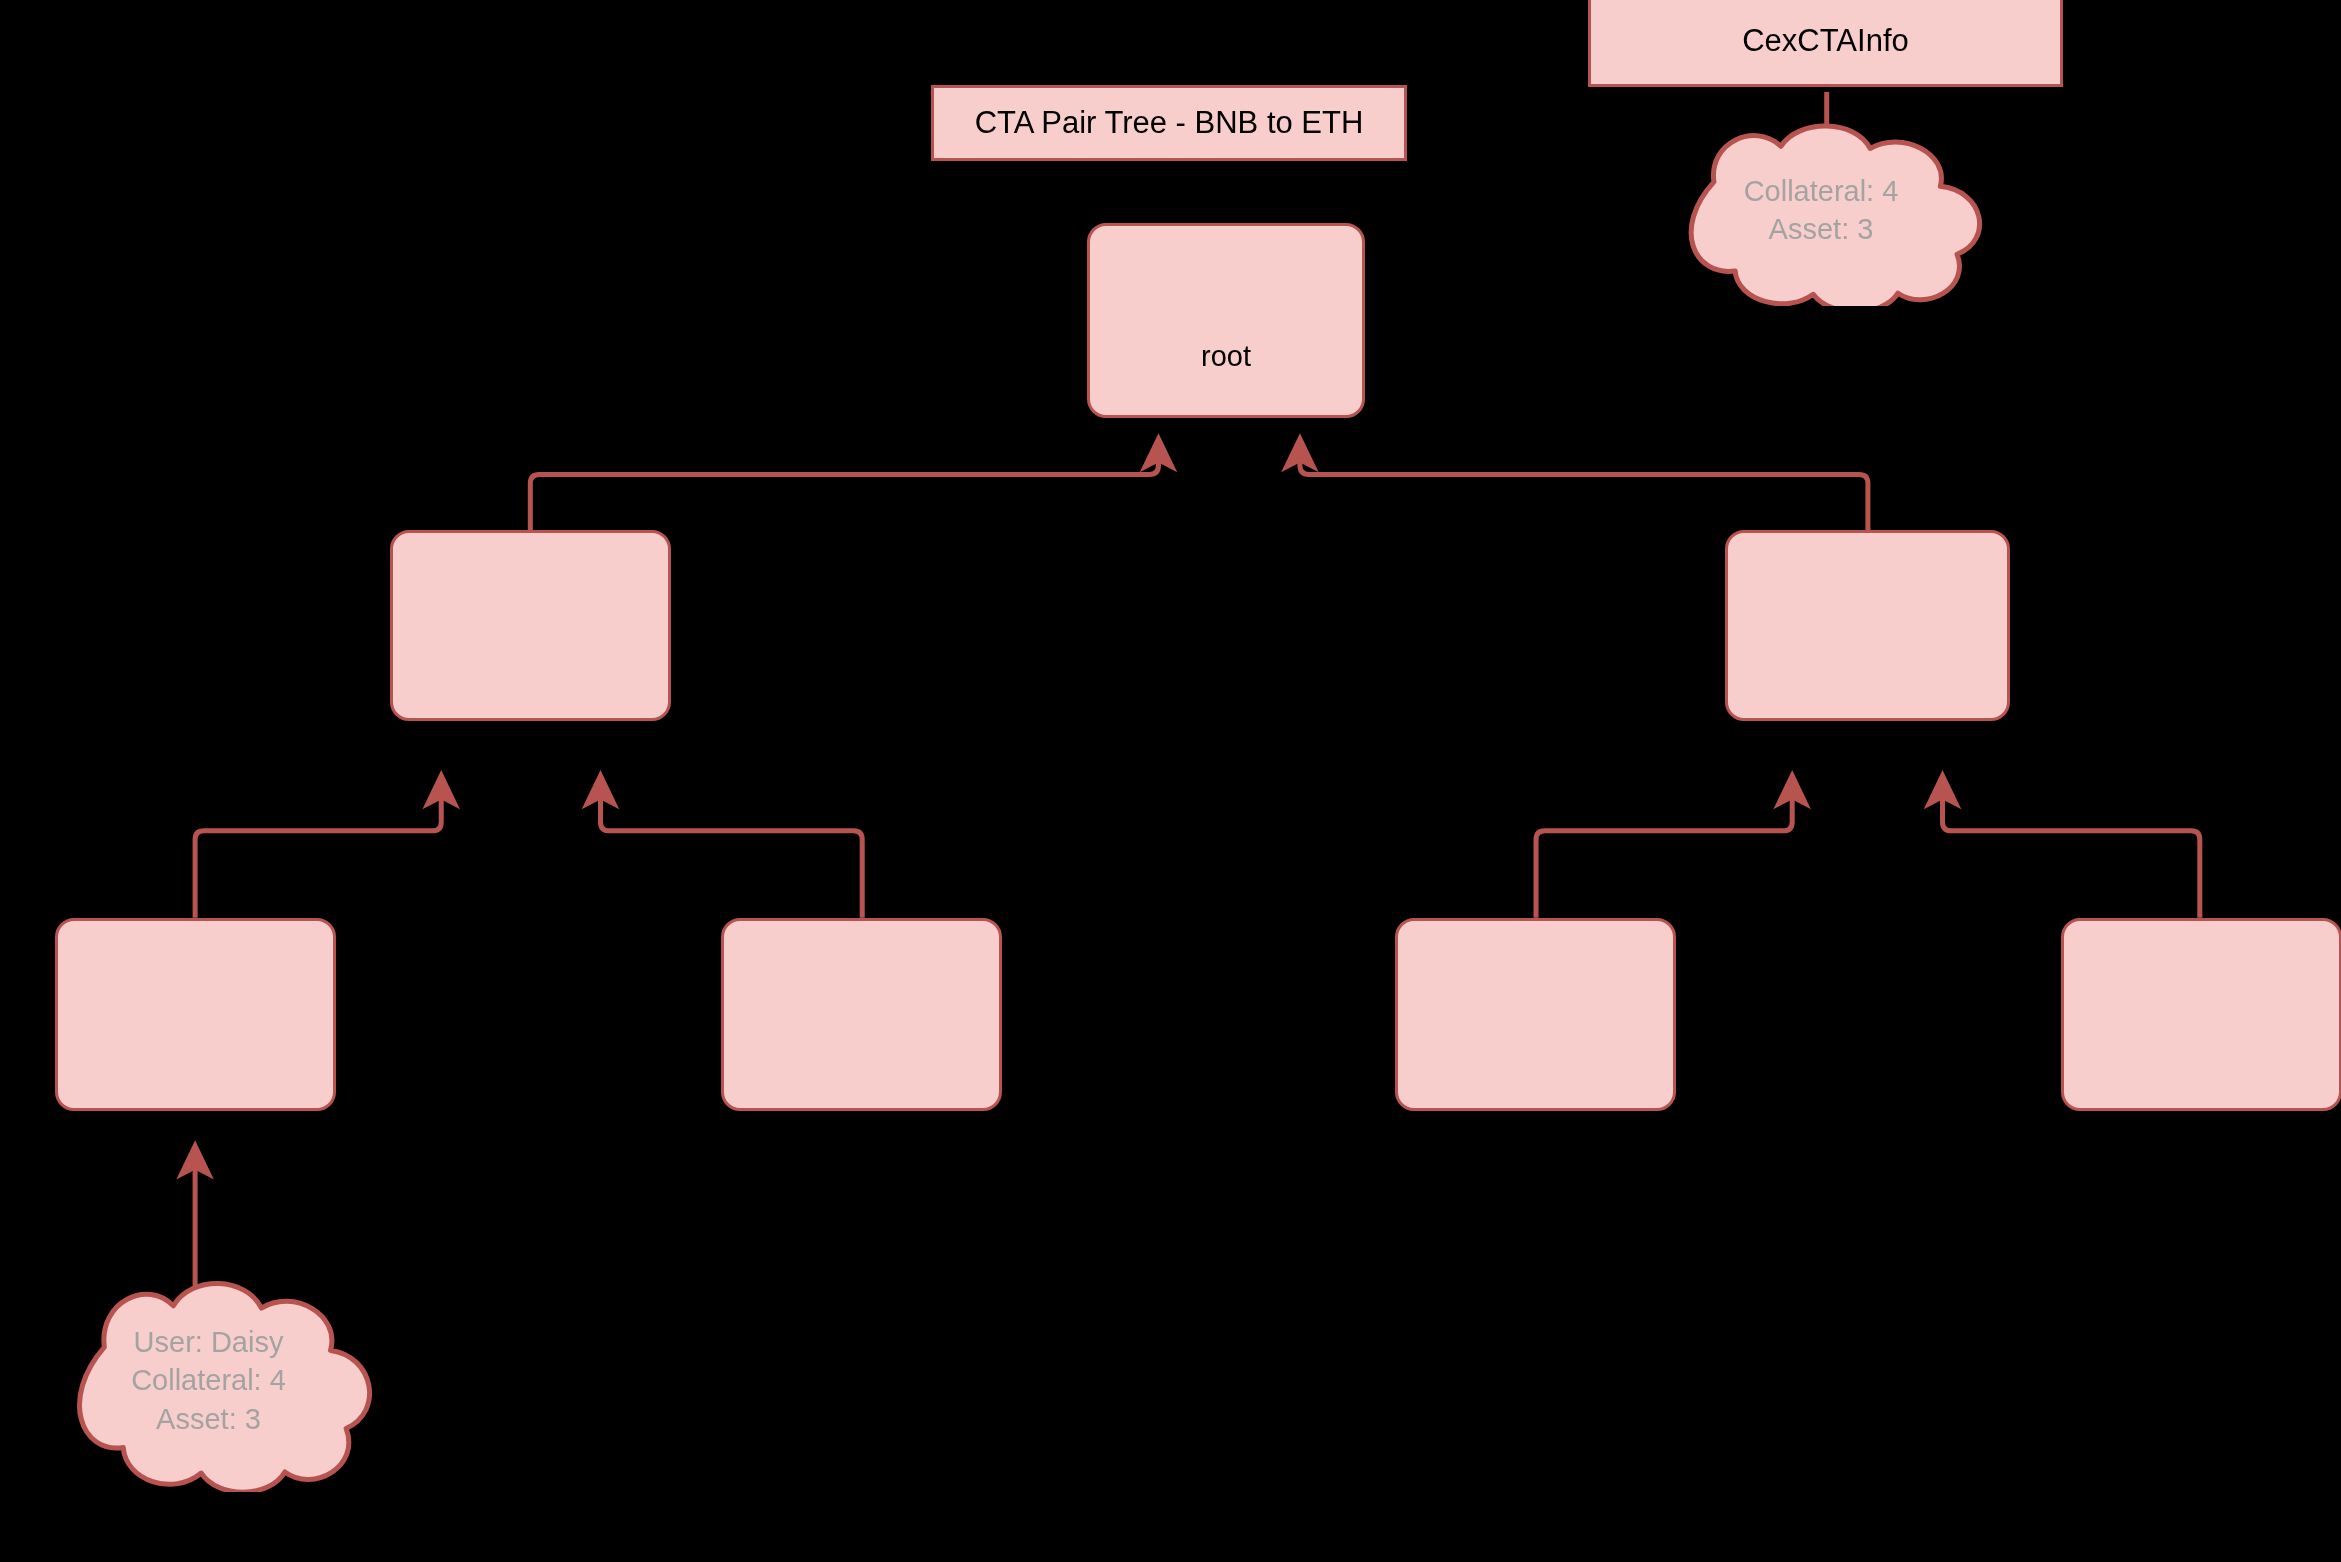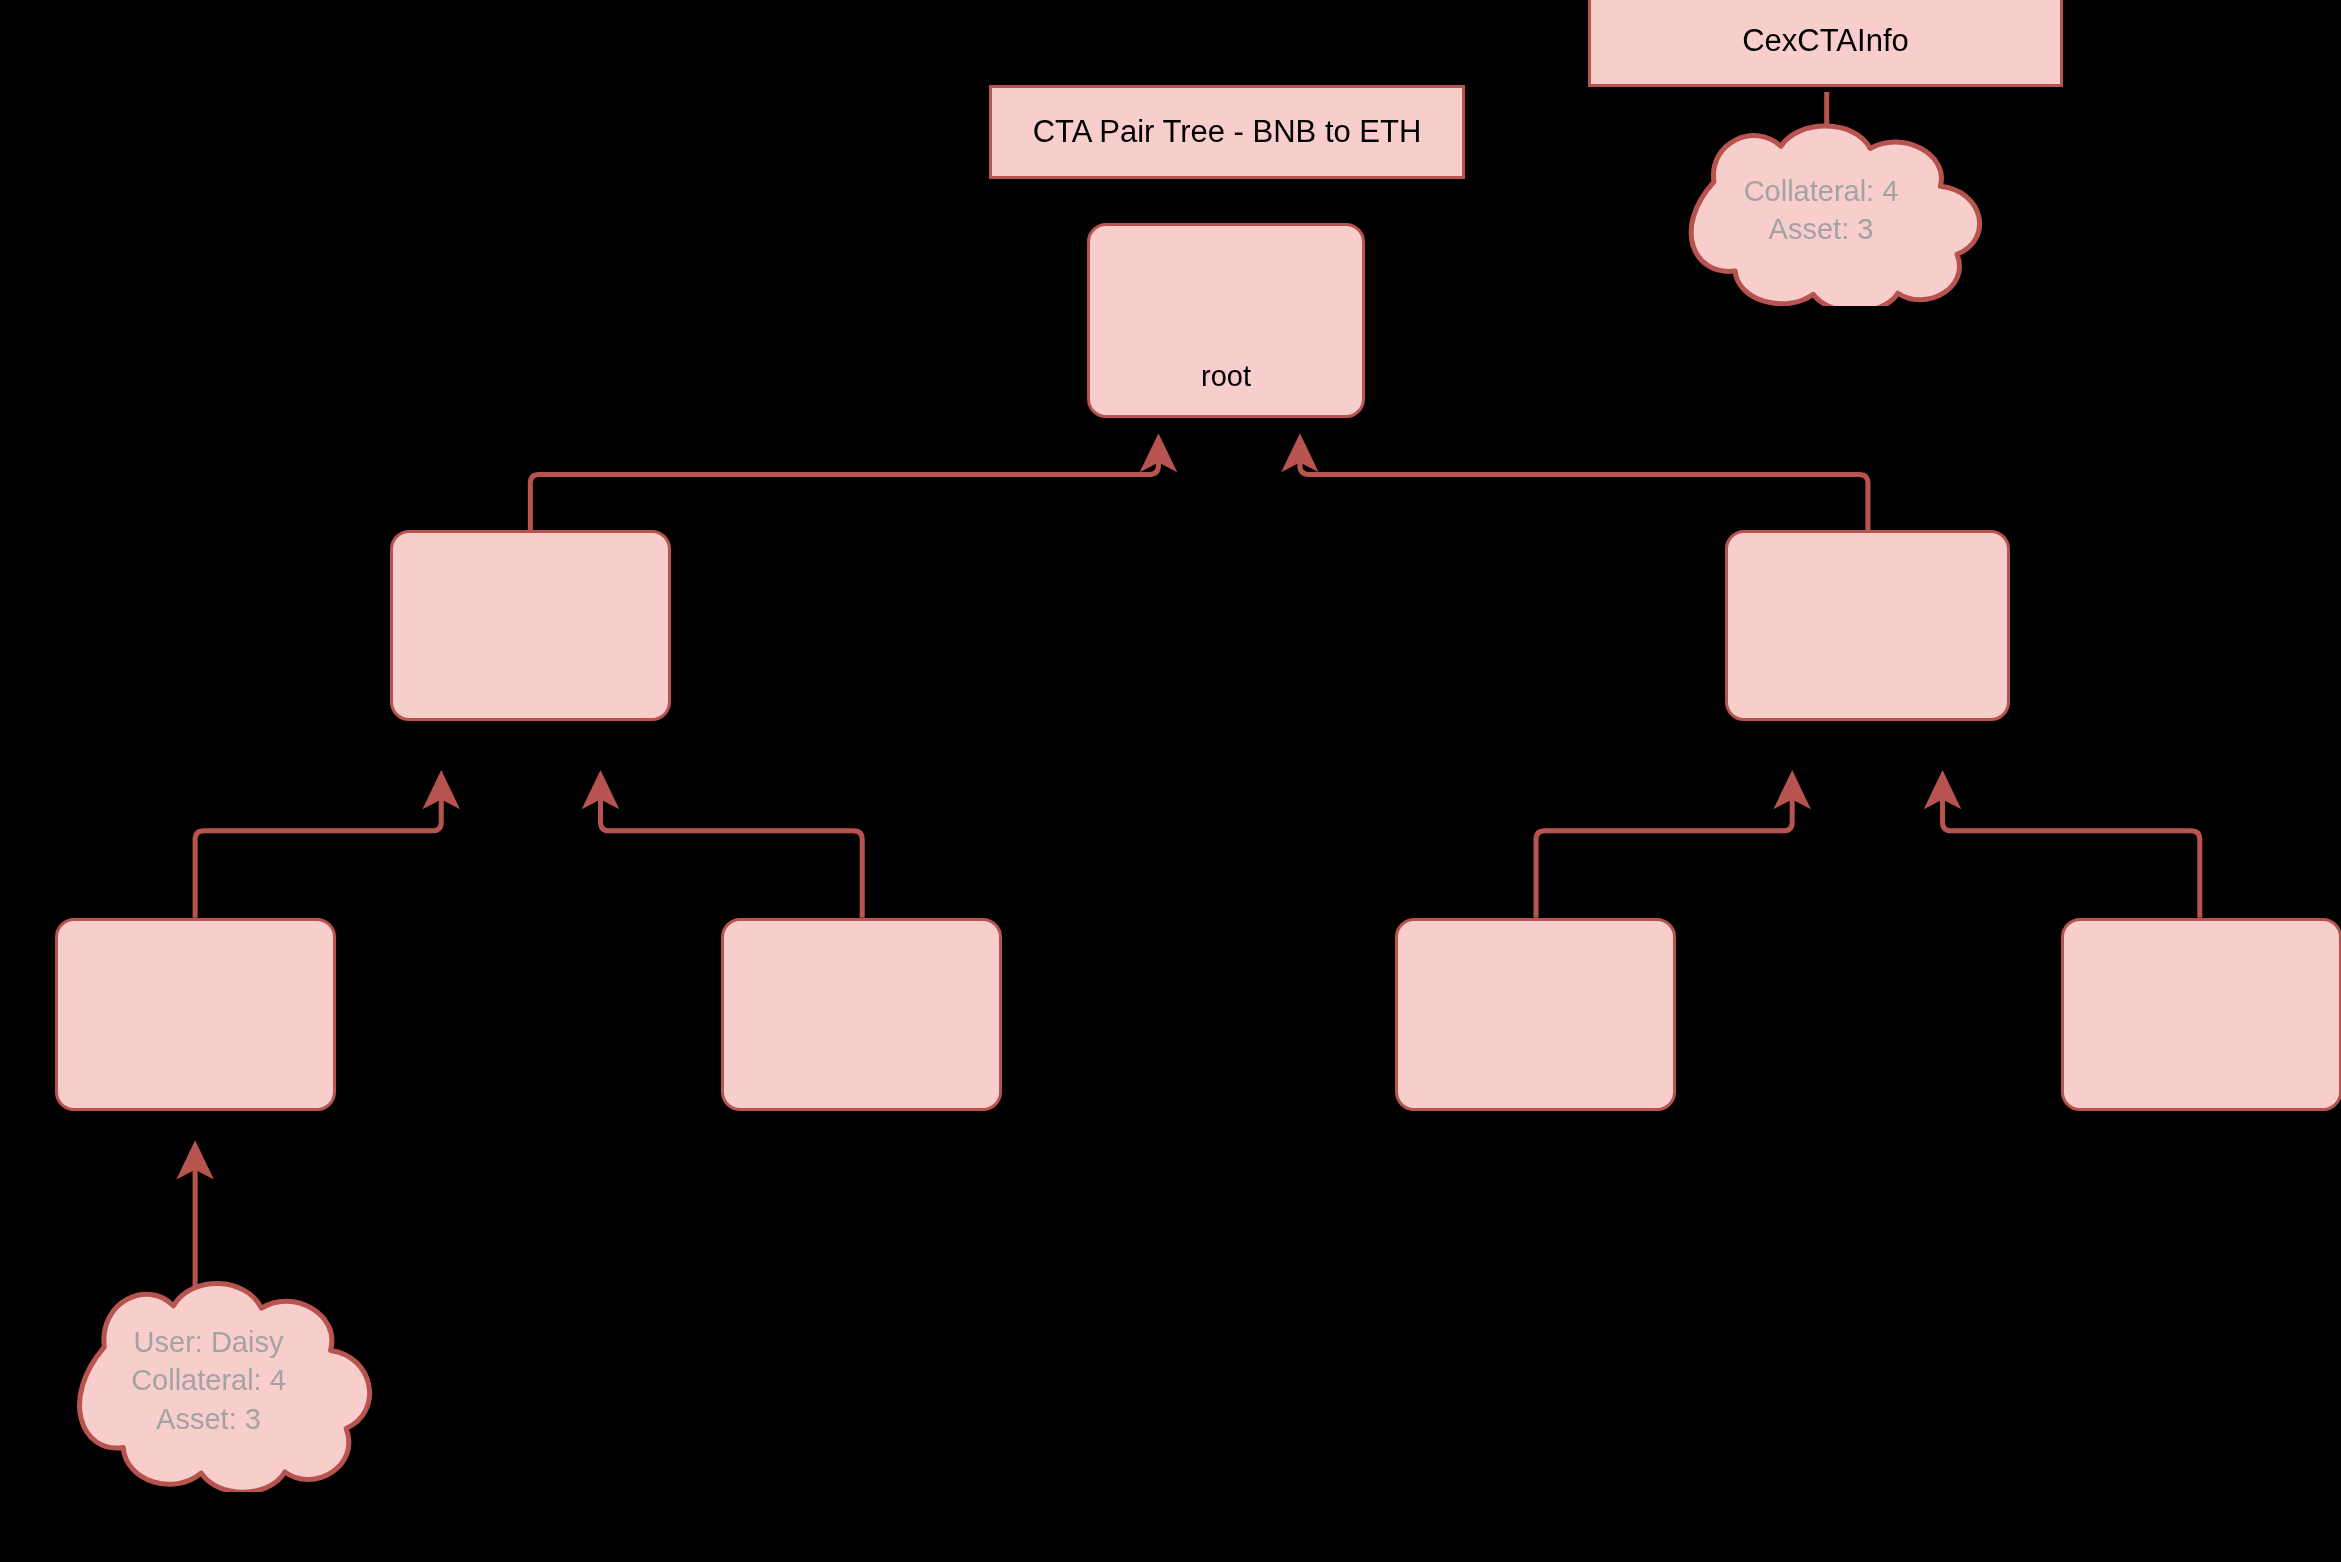--- a/index.html
+++ b/index.html
@@ -33,21 +33,21 @@
     border-radius: 19px;
     display: flex;
     align-items: center;
     justify-content: center;
     color: #000000;
     font-size: 29px;
     line-height: 1.25;
     text-align: center;
   }
   .node.root-node {
-    align-items: center;
+    align-items: flex-start;
     padding-top: 112px;
   }
   .label-box {
     position: absolute;
     box-sizing: border-box;
     background: #f8cecc;
     border: 3.9px solid #b85450;
     border-radius: 0;
     display: flex;
     align-items: center;
@@ -101,21 +101,21 @@
 
     <path d="M 2758 1648 L 2758 1508 Q 2758 1492 2774 1492 L 3202 1492 Q 3218 1492 3218 1476 L 3218 1395" fill="none" stroke="#b85450" stroke-width="9" marker-end="url(#arrow)"></path>
 
     <path d="M 3950 1648 L 3950 1508 Q 3950 1492 3934 1492 L 3504 1492 Q 3488 1492 3488 1476 L 3488 1395" fill="none" stroke="#b85450" stroke-width="9" marker-end="url(#arrow)"></path>
 
     <path d="M 350 2400 L 350 2060" fill="none" stroke="#b85450" stroke-width="9" marker-end="url(#arrow)"></path>
 
     <path d="M 3280 230 L 3280 165" fill="none" stroke="#b85450" stroke-width="9"></path>
   </svg>
 
-  <div class="label-box" style="left:989px; top:85px; width:476px; height:94px;">
+  <div class="label-box" style="left:931px; top:85px; width:476px; height:76px;">
     <span>CTA Pair Tree - BNB to ETH</span>
   </div>
 
   <div class="label-box" style="left:1588px; top:-4.5px; width:475px; height:91px;">
     <span>CexCTAInfo</span>
   </div>
 
   <div class="node root-node" style="left:1087px; top:223px; width:278px; height:195px;">
     <span>root</span>
   </div>

